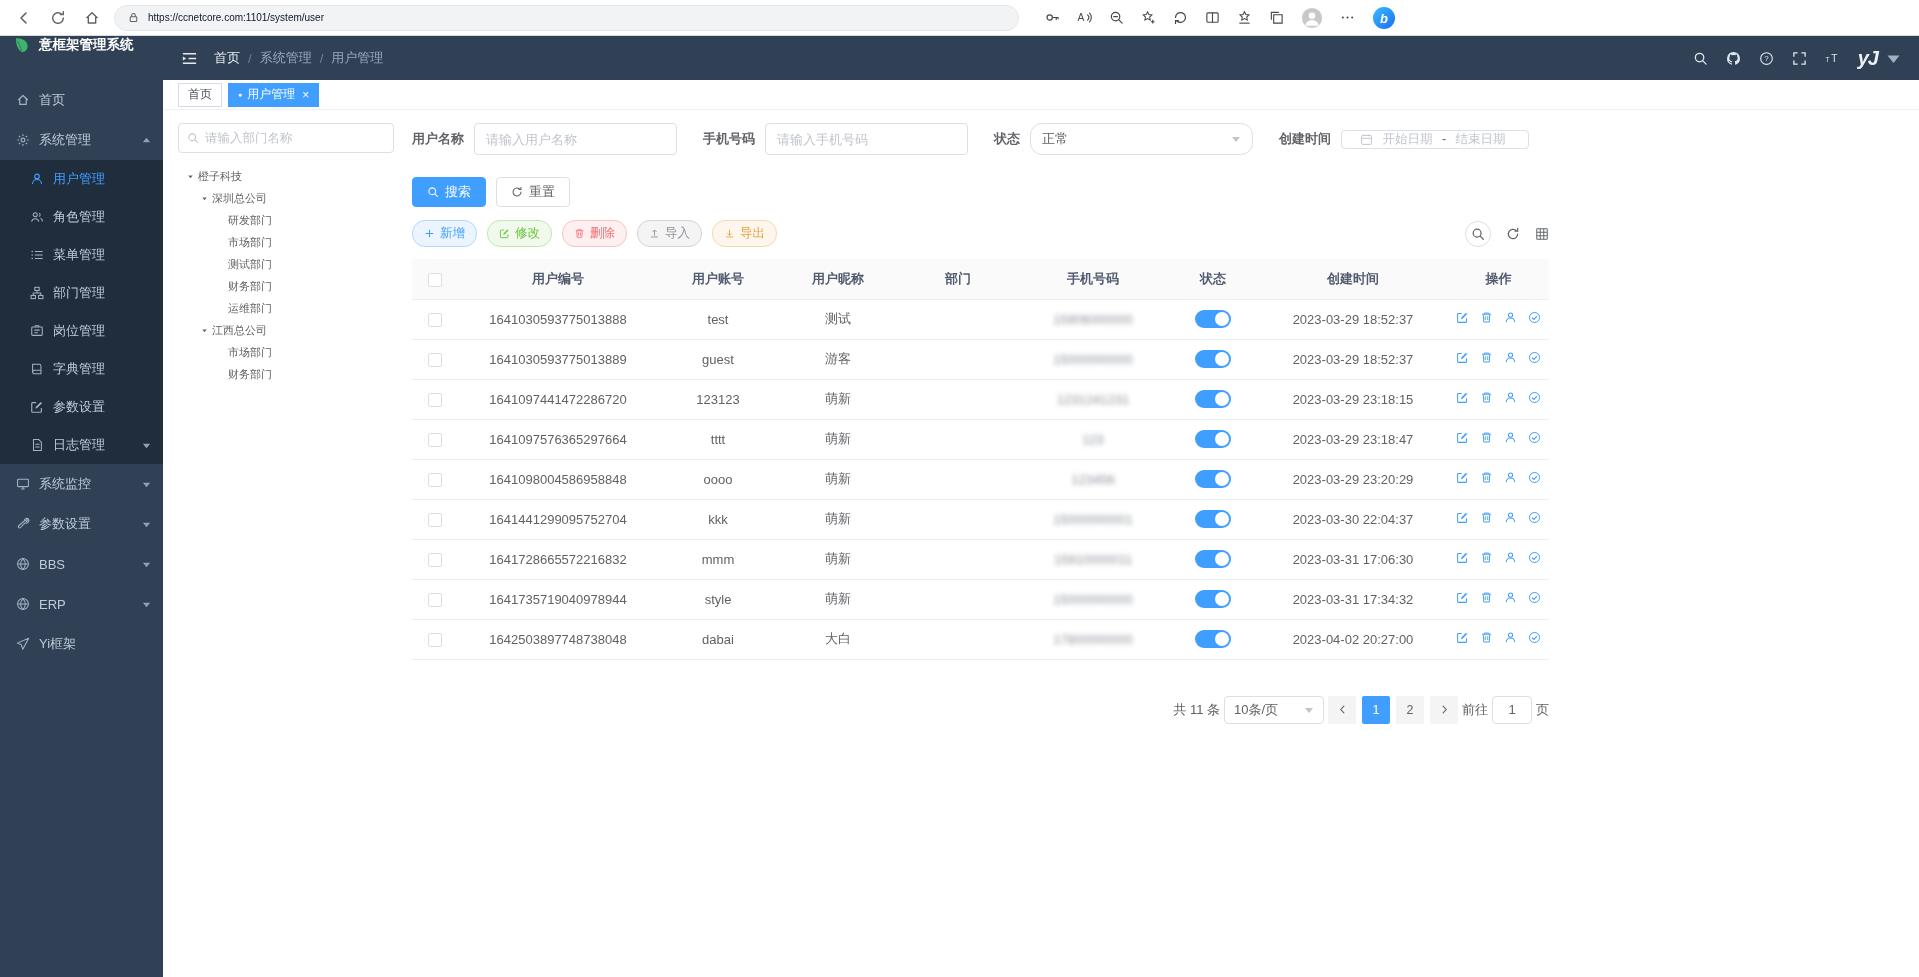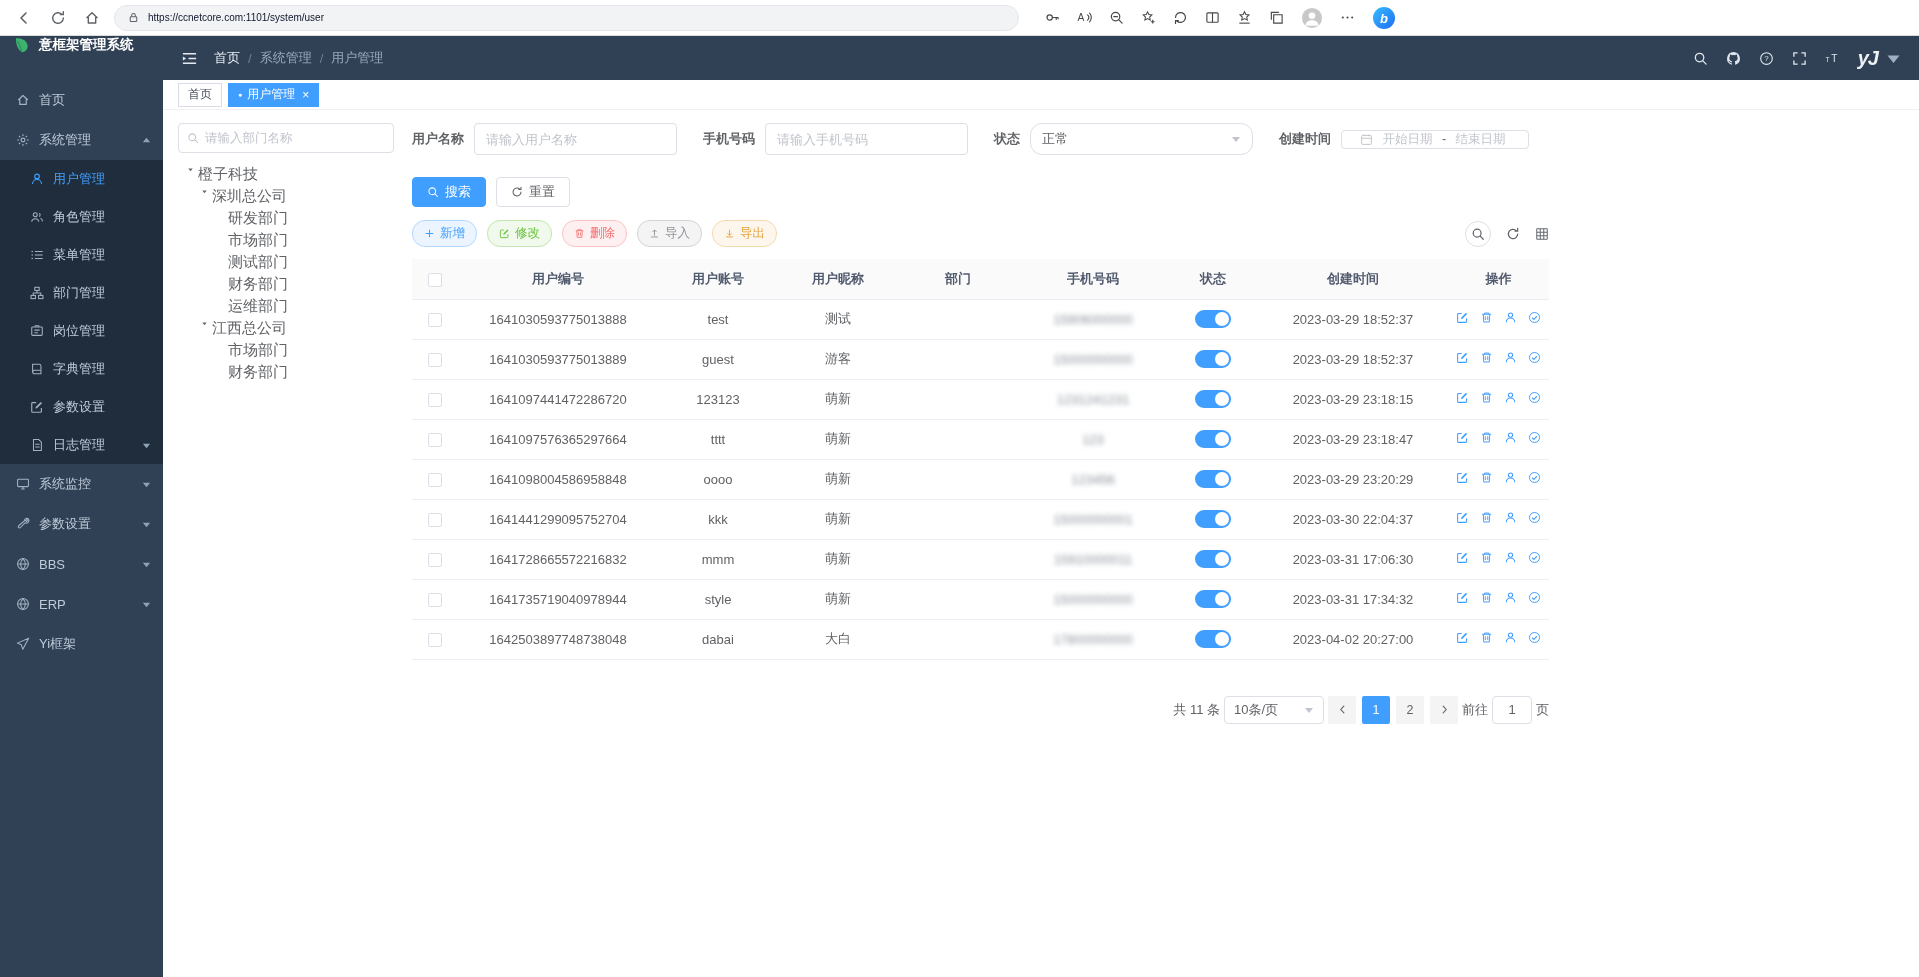--- a/index.html
+++ b/index.html
@@ -50,21 +50,21 @@
 .tab .close{font-size:12px;margin-left:2px;cursor:pointer}
 
 
 .content{flex:1;display:flex;padding:13px 15px;gap:18px;background:#fff;overflow:hidden}
 .tree-panel{width:216px;flex-shrink:0}
 .tree-search{height:30px;border:1px solid #dcdfe6;border-radius:4px;display:flex;align-items:center;gap:6px;padding:0 8px;color:#c0c4cc}
 .tree-search .icon{font-size:12px}
 .tree-search input{border:none;outline:none;flex:1;font-size:12.5px;color:#606266;background:transparent;font-family:inherit}
 .tree-search input::placeholder{color:#c0c4cc}
 .tree{margin-top:12px}
-.tree-node{display:flex;align-items:flex-start;height:22px;font-size:15px;color:#606266;cursor:pointer;white-space:nowrap}
+.tree-node{display:flex;align-items:center;height:22px;font-size:11px;color:#606266;cursor:pointer;white-space:nowrap}
 .tree-node .tcaret{width:16px;font-size:9px;color:#666;justify-content:center;flex-shrink:0}
 .tree-node.lv0{padding-left:4px}
 .tree-node.lv1{padding-left:18px}
 .tree-node.lv2{padding-left:50px}
 
 .main-panel{width:1137px;flex-shrink:0}
 .filters{display:flex;align-items:center;gap:26px}
 .fgroup{display:flex;align-items:center;gap:10px}
 .fgroup label{font-weight:bold;color:#606266;font-size:13px;white-space:nowrap}
 .inp{height:32px;border:1px solid #dcdfe6;border-radius:4px;padding:0 11px;font-size:13px;color:#606266;outline:none;font-family:inherit}

